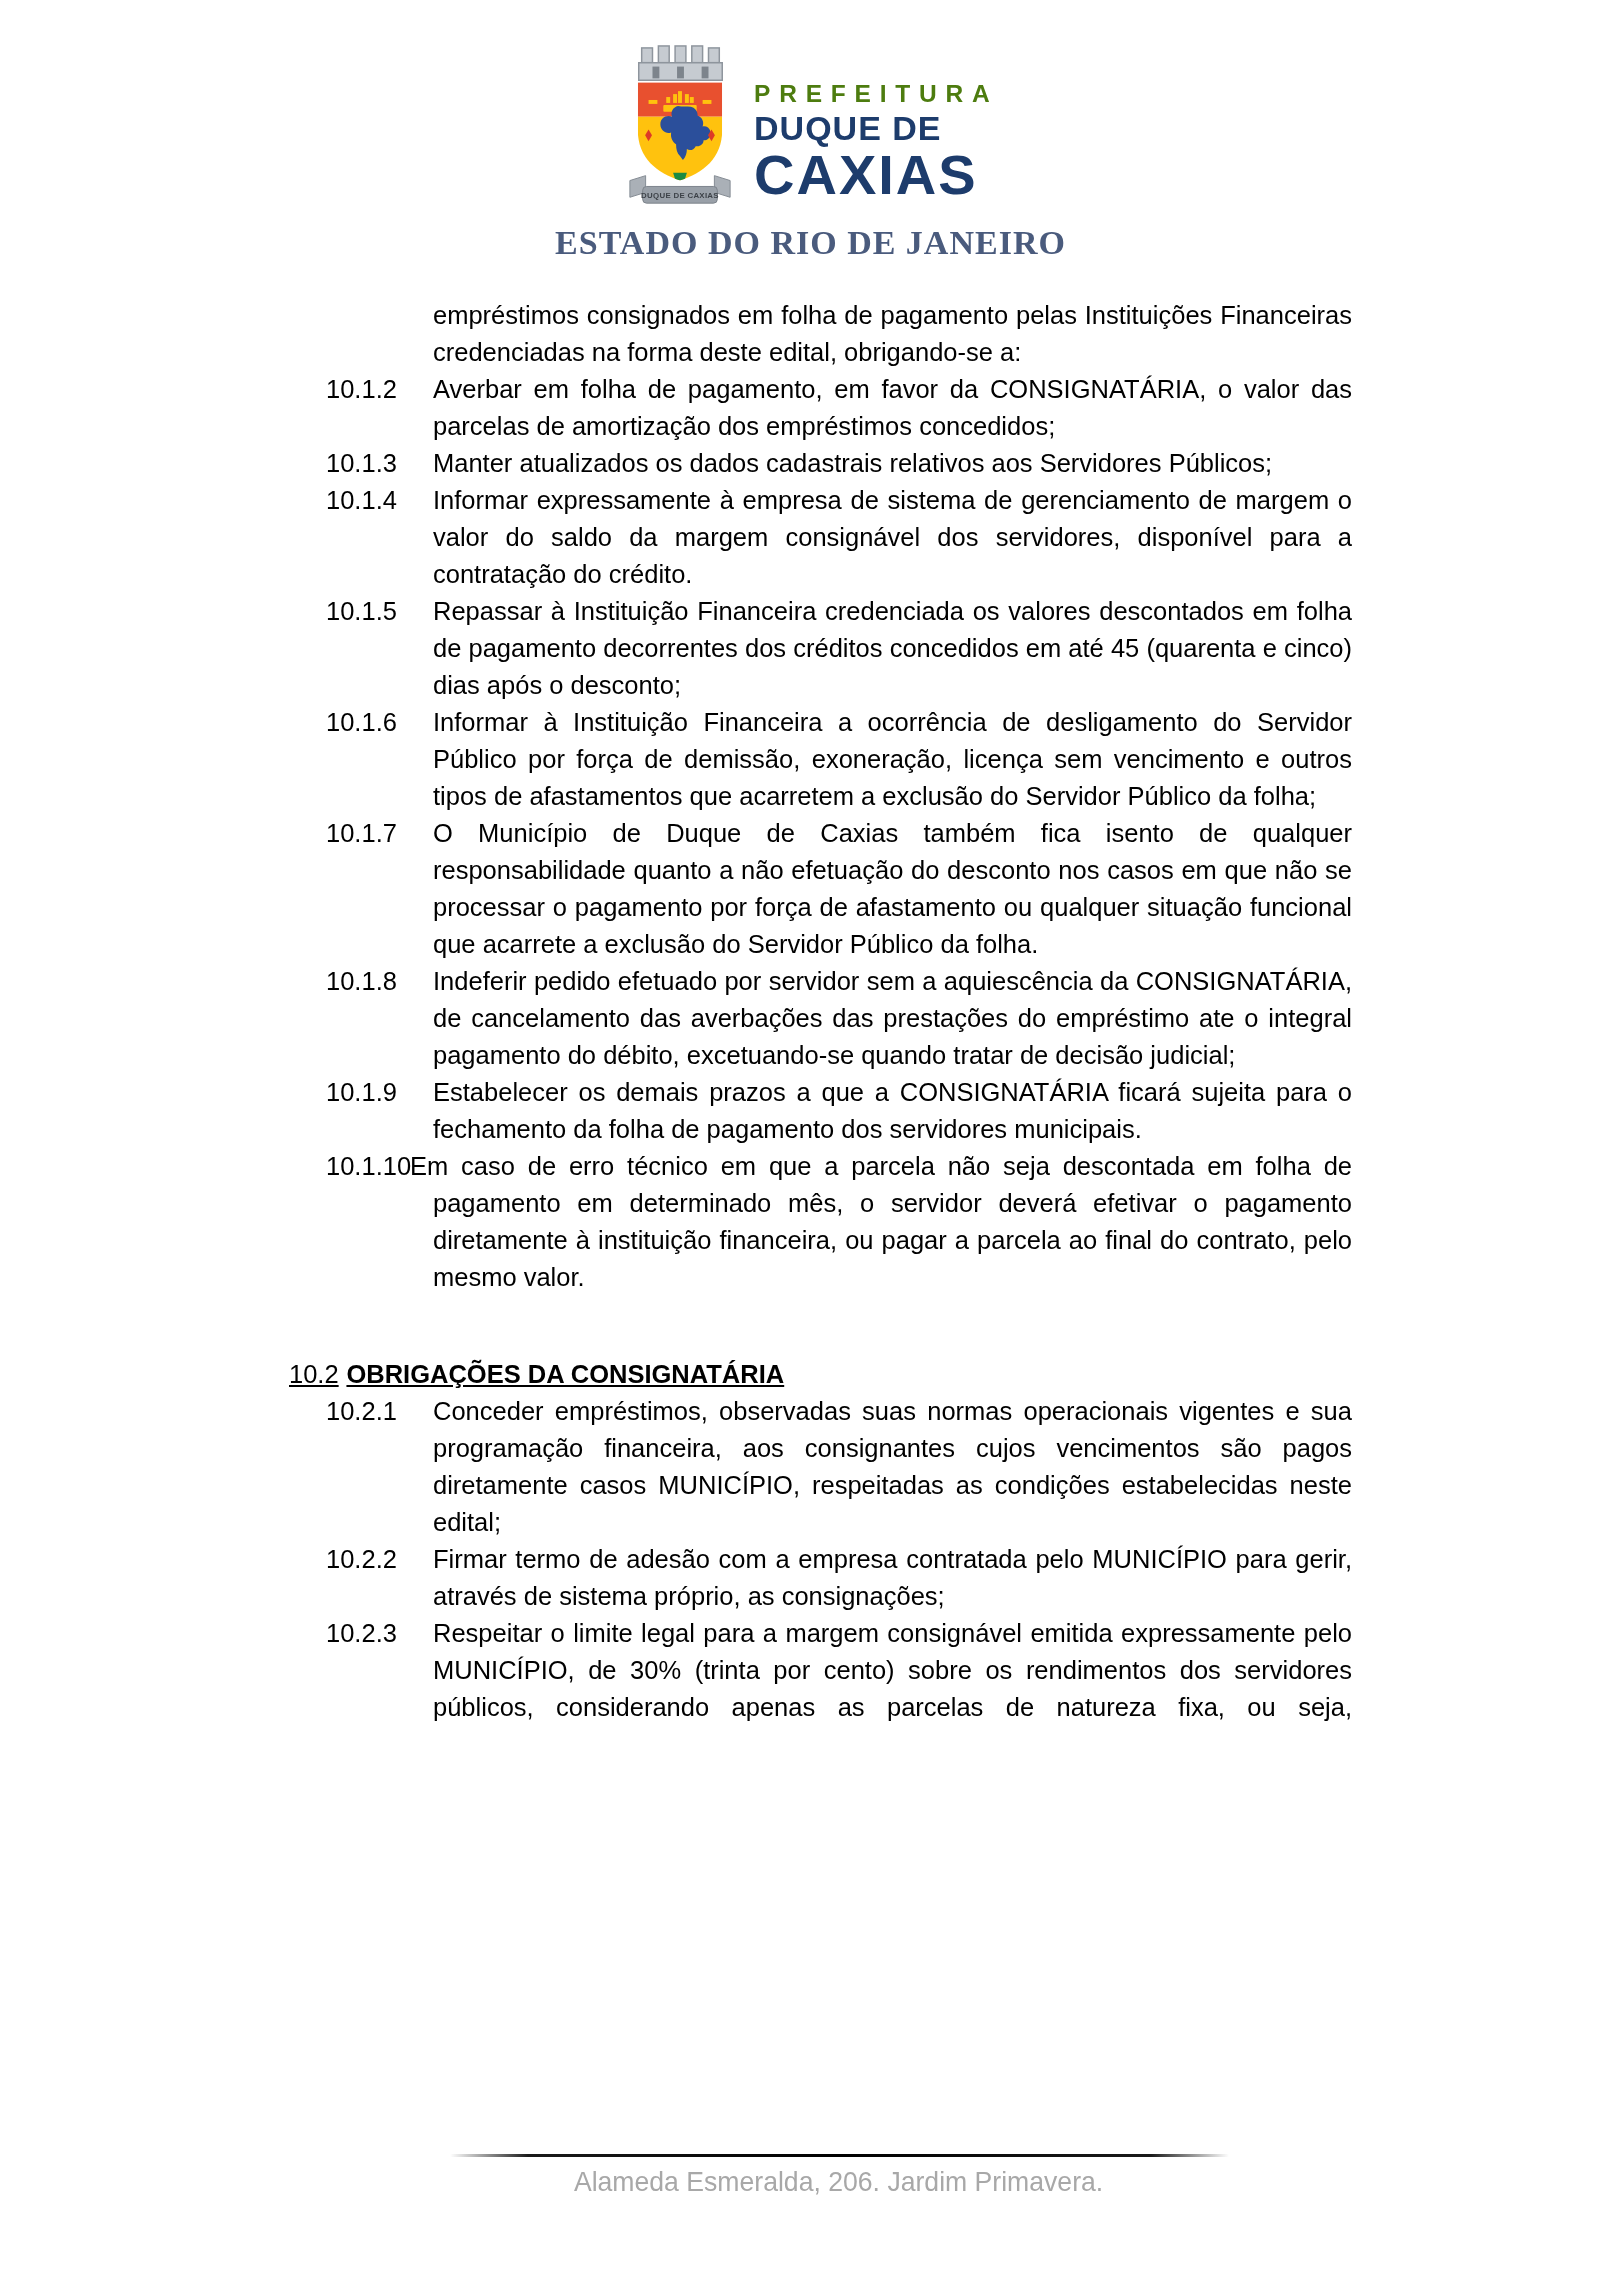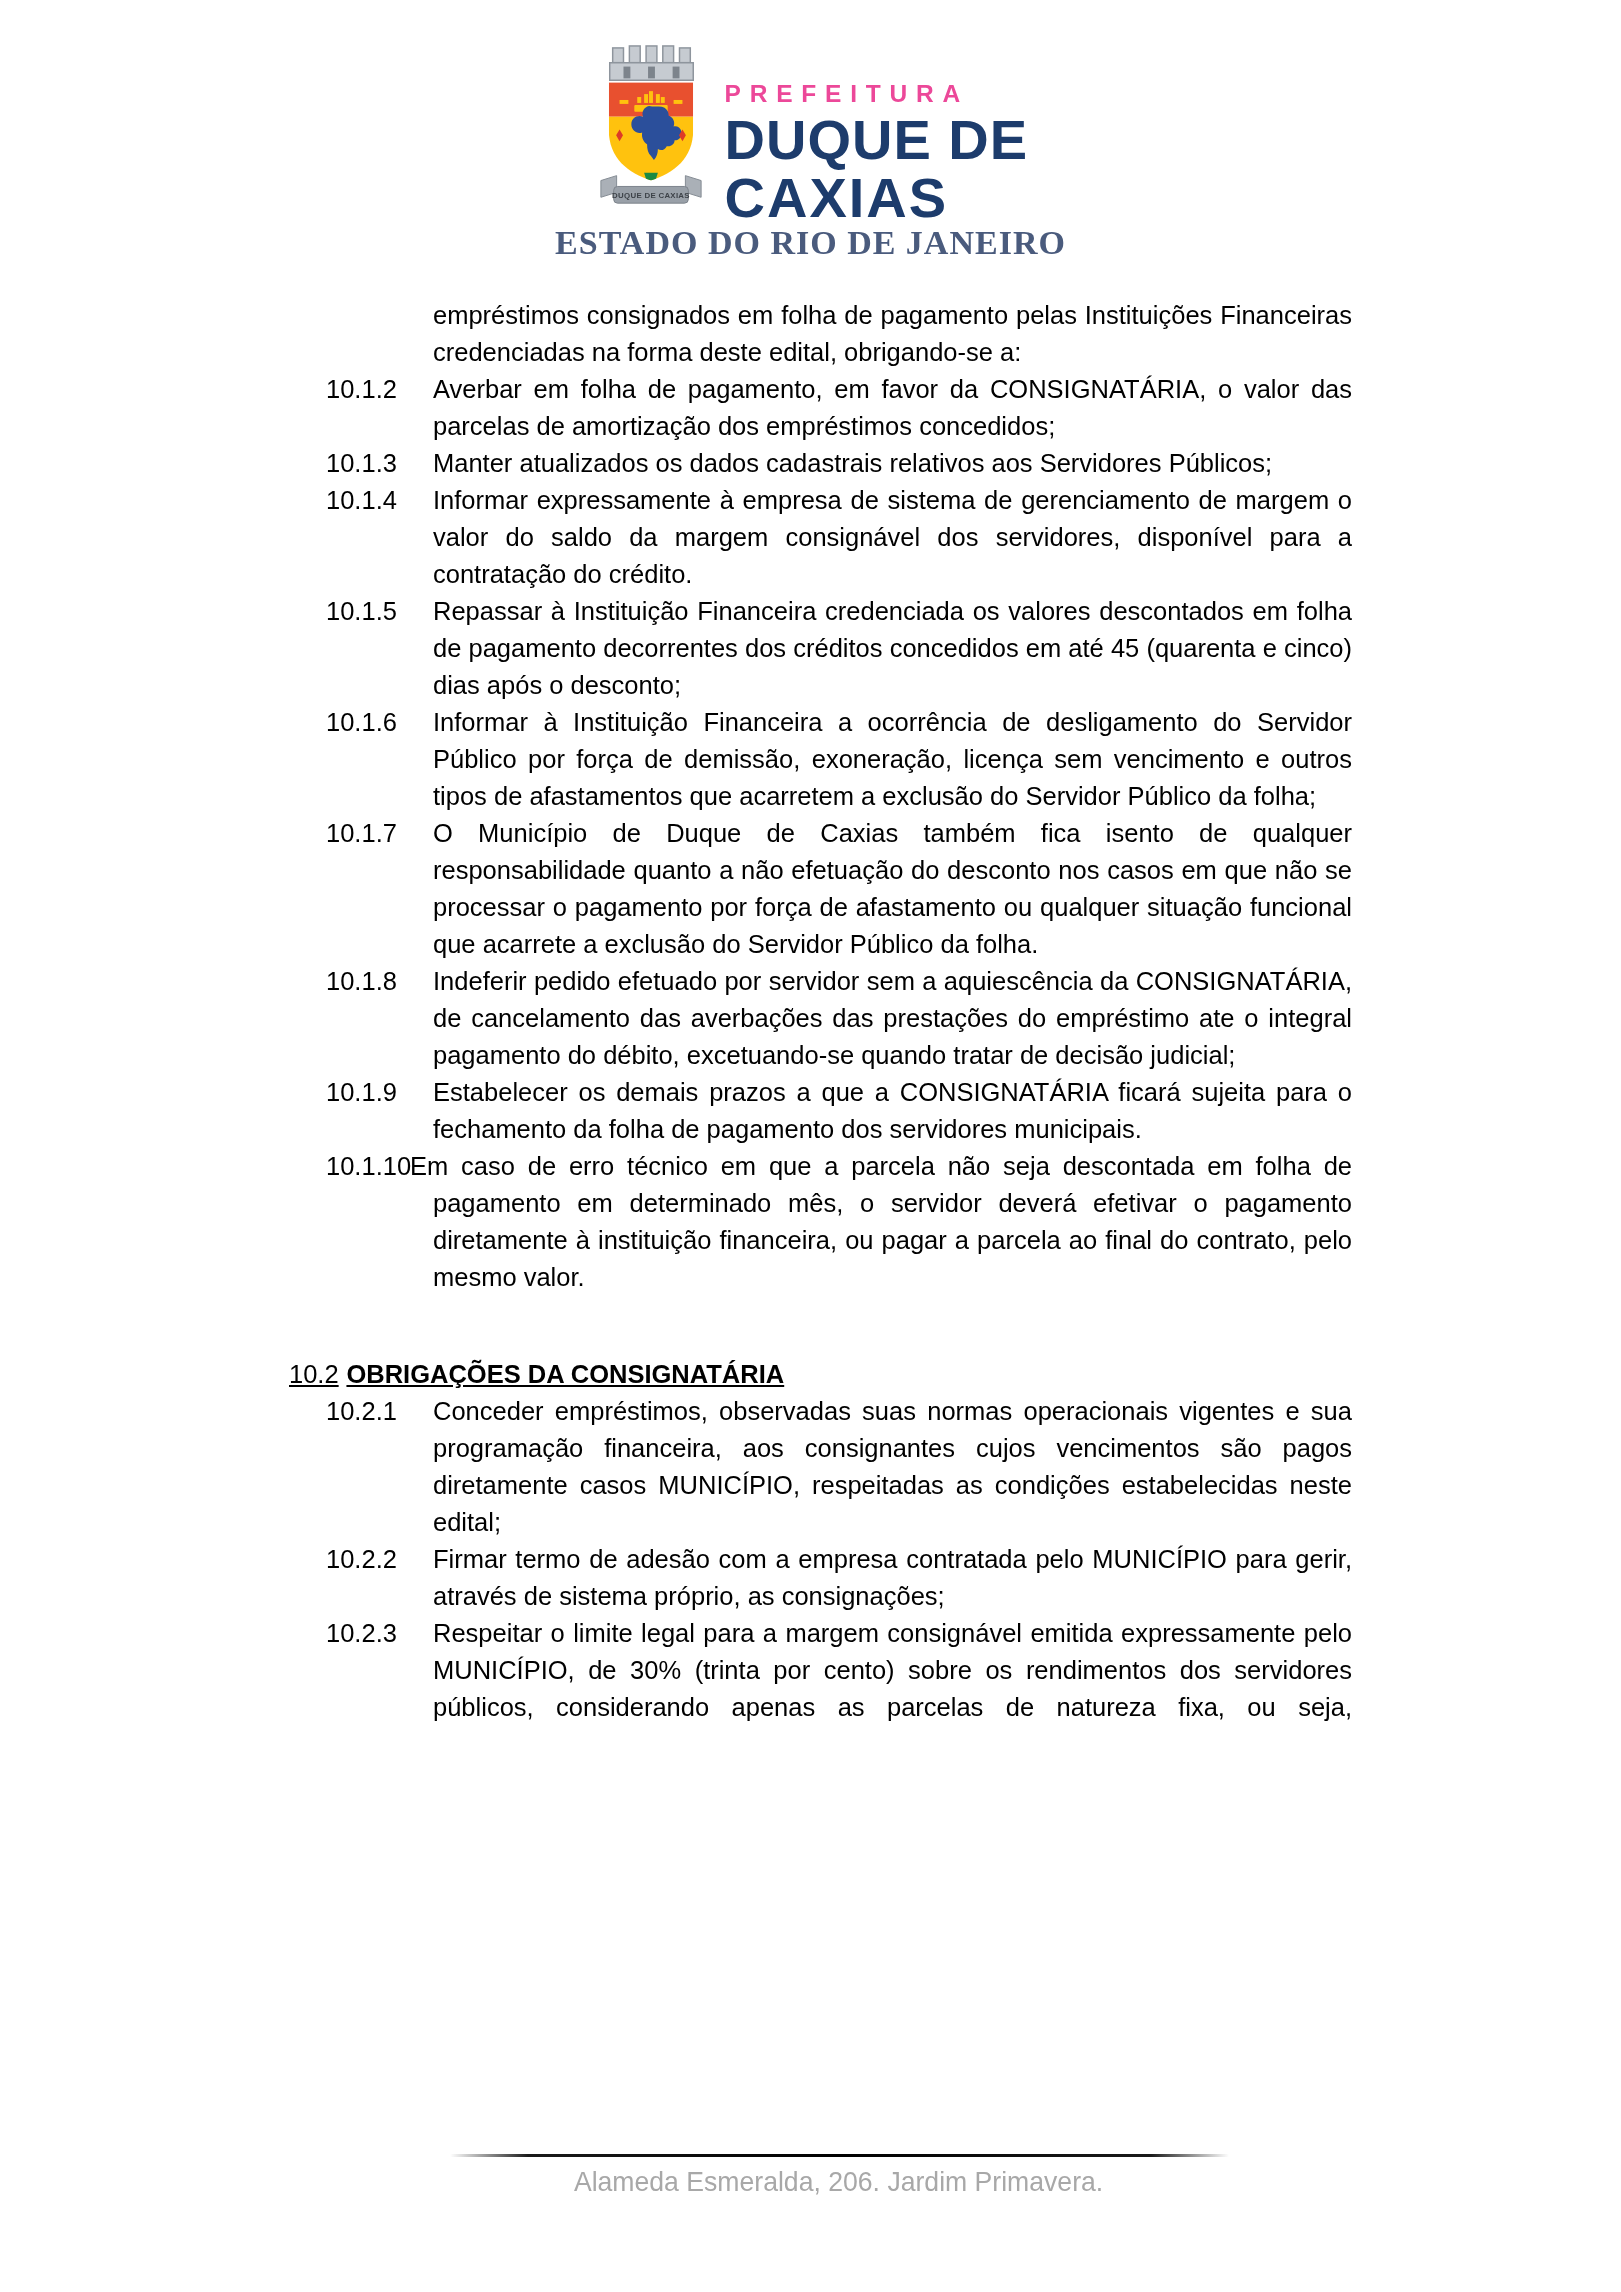--- a/index.html
+++ b/index.html
@@ -19,24 +19,24 @@
   
   .letterhead { padding-top: 43px; }
   .logo-row {
     display: flex; justify-content: center; align-items: flex-start;
     height: 169px;
   }
   .crest { flex: none; }
   .wordmark { margin-left: 15.7px; padding-top: 39px; text-align: left; }
   .wm-top {
     font-size: 24.5px; font-weight: bold; letter-spacing: 8.8px;
-    color: #ec4899; line-height: 1;
+    color: #4d7c0f; line-height: 1;
   }
   .wm-mid {
-    font-size: 56px; font-weight: bold; letter-spacing: 1px;
+    font-size: 34px; font-weight: bold; letter-spacing: 1px;
     color: #1D3C6C; line-height: 1.02; margin-top: 4.9px;
   }
   .wm-bottom {
     font-size: 56px; font-weight: bold; letter-spacing: 2px;
     color: #1D3C6C; line-height: 0.95; margin-top: 2px;
   }
   .state-line {
     margin-top: 11.8px; text-align: center;
     font-family: "Liberation Serif", "DejaVu Serif", serif;
     font-weight: 700; font-size: 34px; letter-spacing: 1px;

